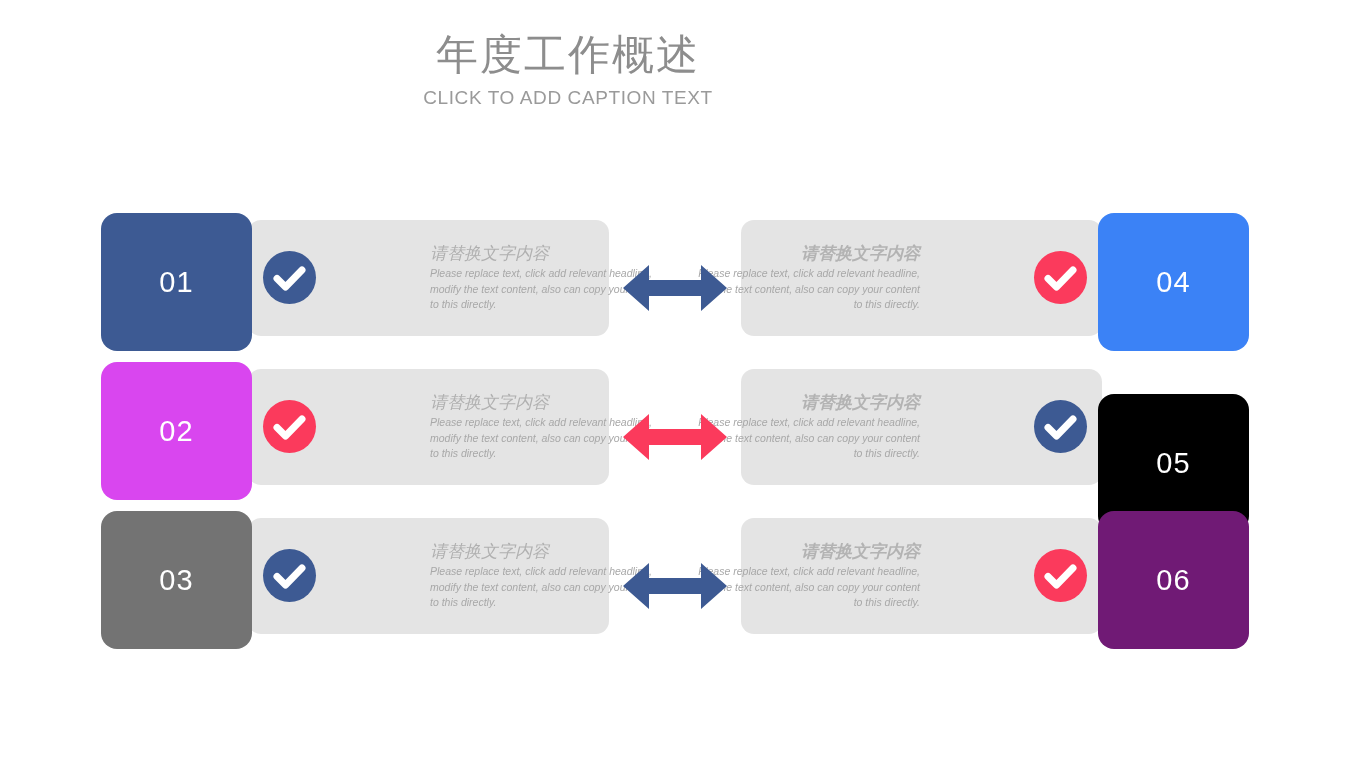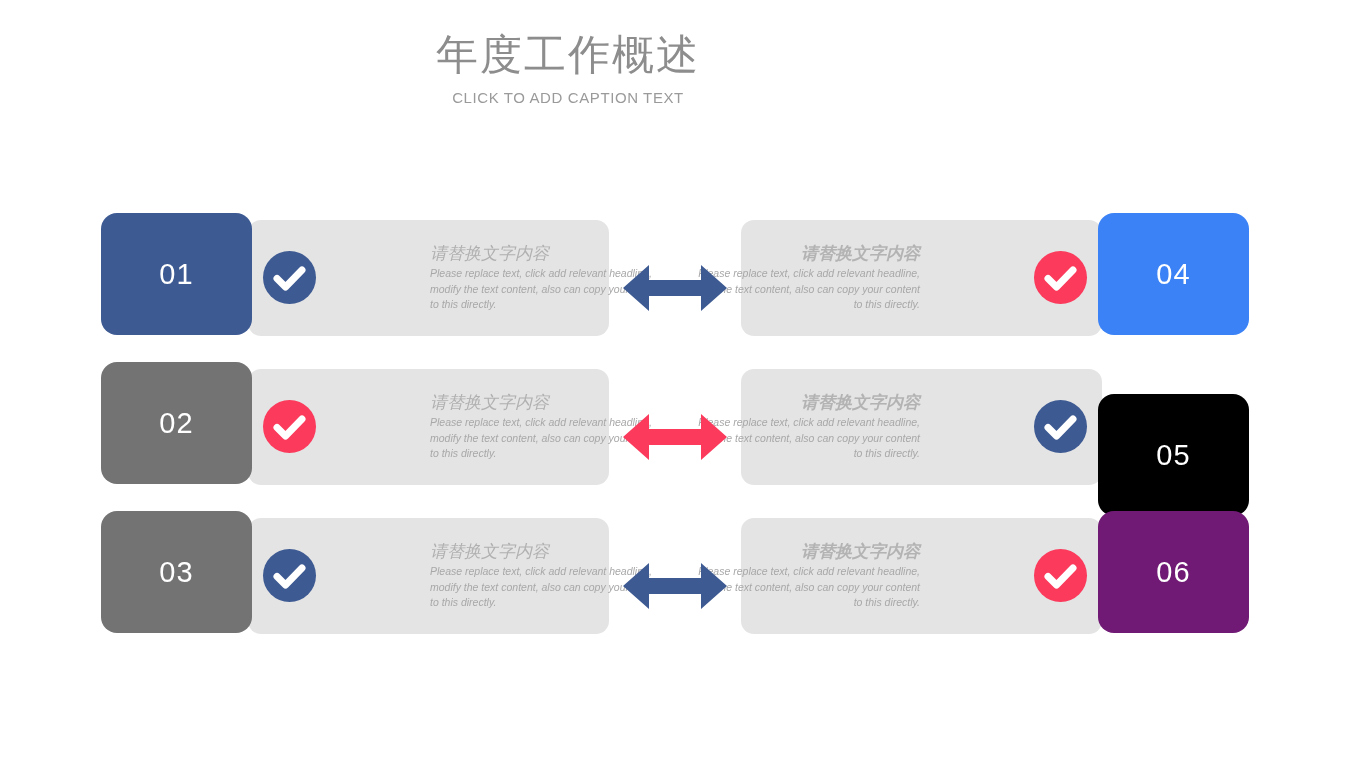--- a/index.html
+++ b/index.html
@@ -26,21 +26,21 @@
   .slide-title {
     font-size: 42px;
     line-height: 54px;
     color: #8d8d8d;
     font-weight: 400;
     letter-spacing: 2px;
     margin: 0;
     font-family: "DejaVu Sans", "Liberation Sans", sans-serif;
   }
   .slide-subtitle {
-    font-size: 15px;
+    font-size: 19px;
     line-height: 20px;
     color: #9a9a9a;
     letter-spacing: 0.6px;
     margin: 6px 0 0 0;
     font-weight: 400;
   }
 
   
   .rows {
     position: absolute;
@@ -62,21 +62,21 @@
     width: 508px;
   }
   .half.left  { left: 101px; }
   .half.right { left: 741px; }
 
   
   .num-tile {
     position: absolute;
     top: 0;
     width: 151px;
-    height: 122px;
+    height: 138px;
     border-radius: 16px;
     display: flex;
     align-items: center;
     justify-content: center;
     color: #ffffff;
     font-size: 29px;
     font-weight: 400;
     letter-spacing: 1px;
     z-index: 2;
   }
@@ -194,21 +194,21 @@
       </div>
       <div class="text-block">
         <p class="tb-heading">请替换文字内容</p>
         <p class="tb-body">Please  replace text, click add relevant headline, modify the text content, also can copy your content to this directly.</p>
       </div>
     </div>
   </div>
 
   <div class="row">
     <div class="half left">
-      <div class="num-tile" style="background: #737373;">
+      <div class="num-tile" style="background: #d946ef;">
         <span>02</span>
       </div>
       <div class="panel"></div>
       <div class="check-badge" style="background: rgb(251, 58, 92);">
         <svg width="53" height="53" viewBox="0 0 53 53">
             <path d="M14 27.5 L22.5 36 L39 19" stroke="#fff" stroke-width="7" fill="none" stroke-linecap="round" stroke-linejoin="round"></path>
           </svg>
       </div>
       <div class="text-block">
         <p class="tb-heading">请替换文字内容</p>

